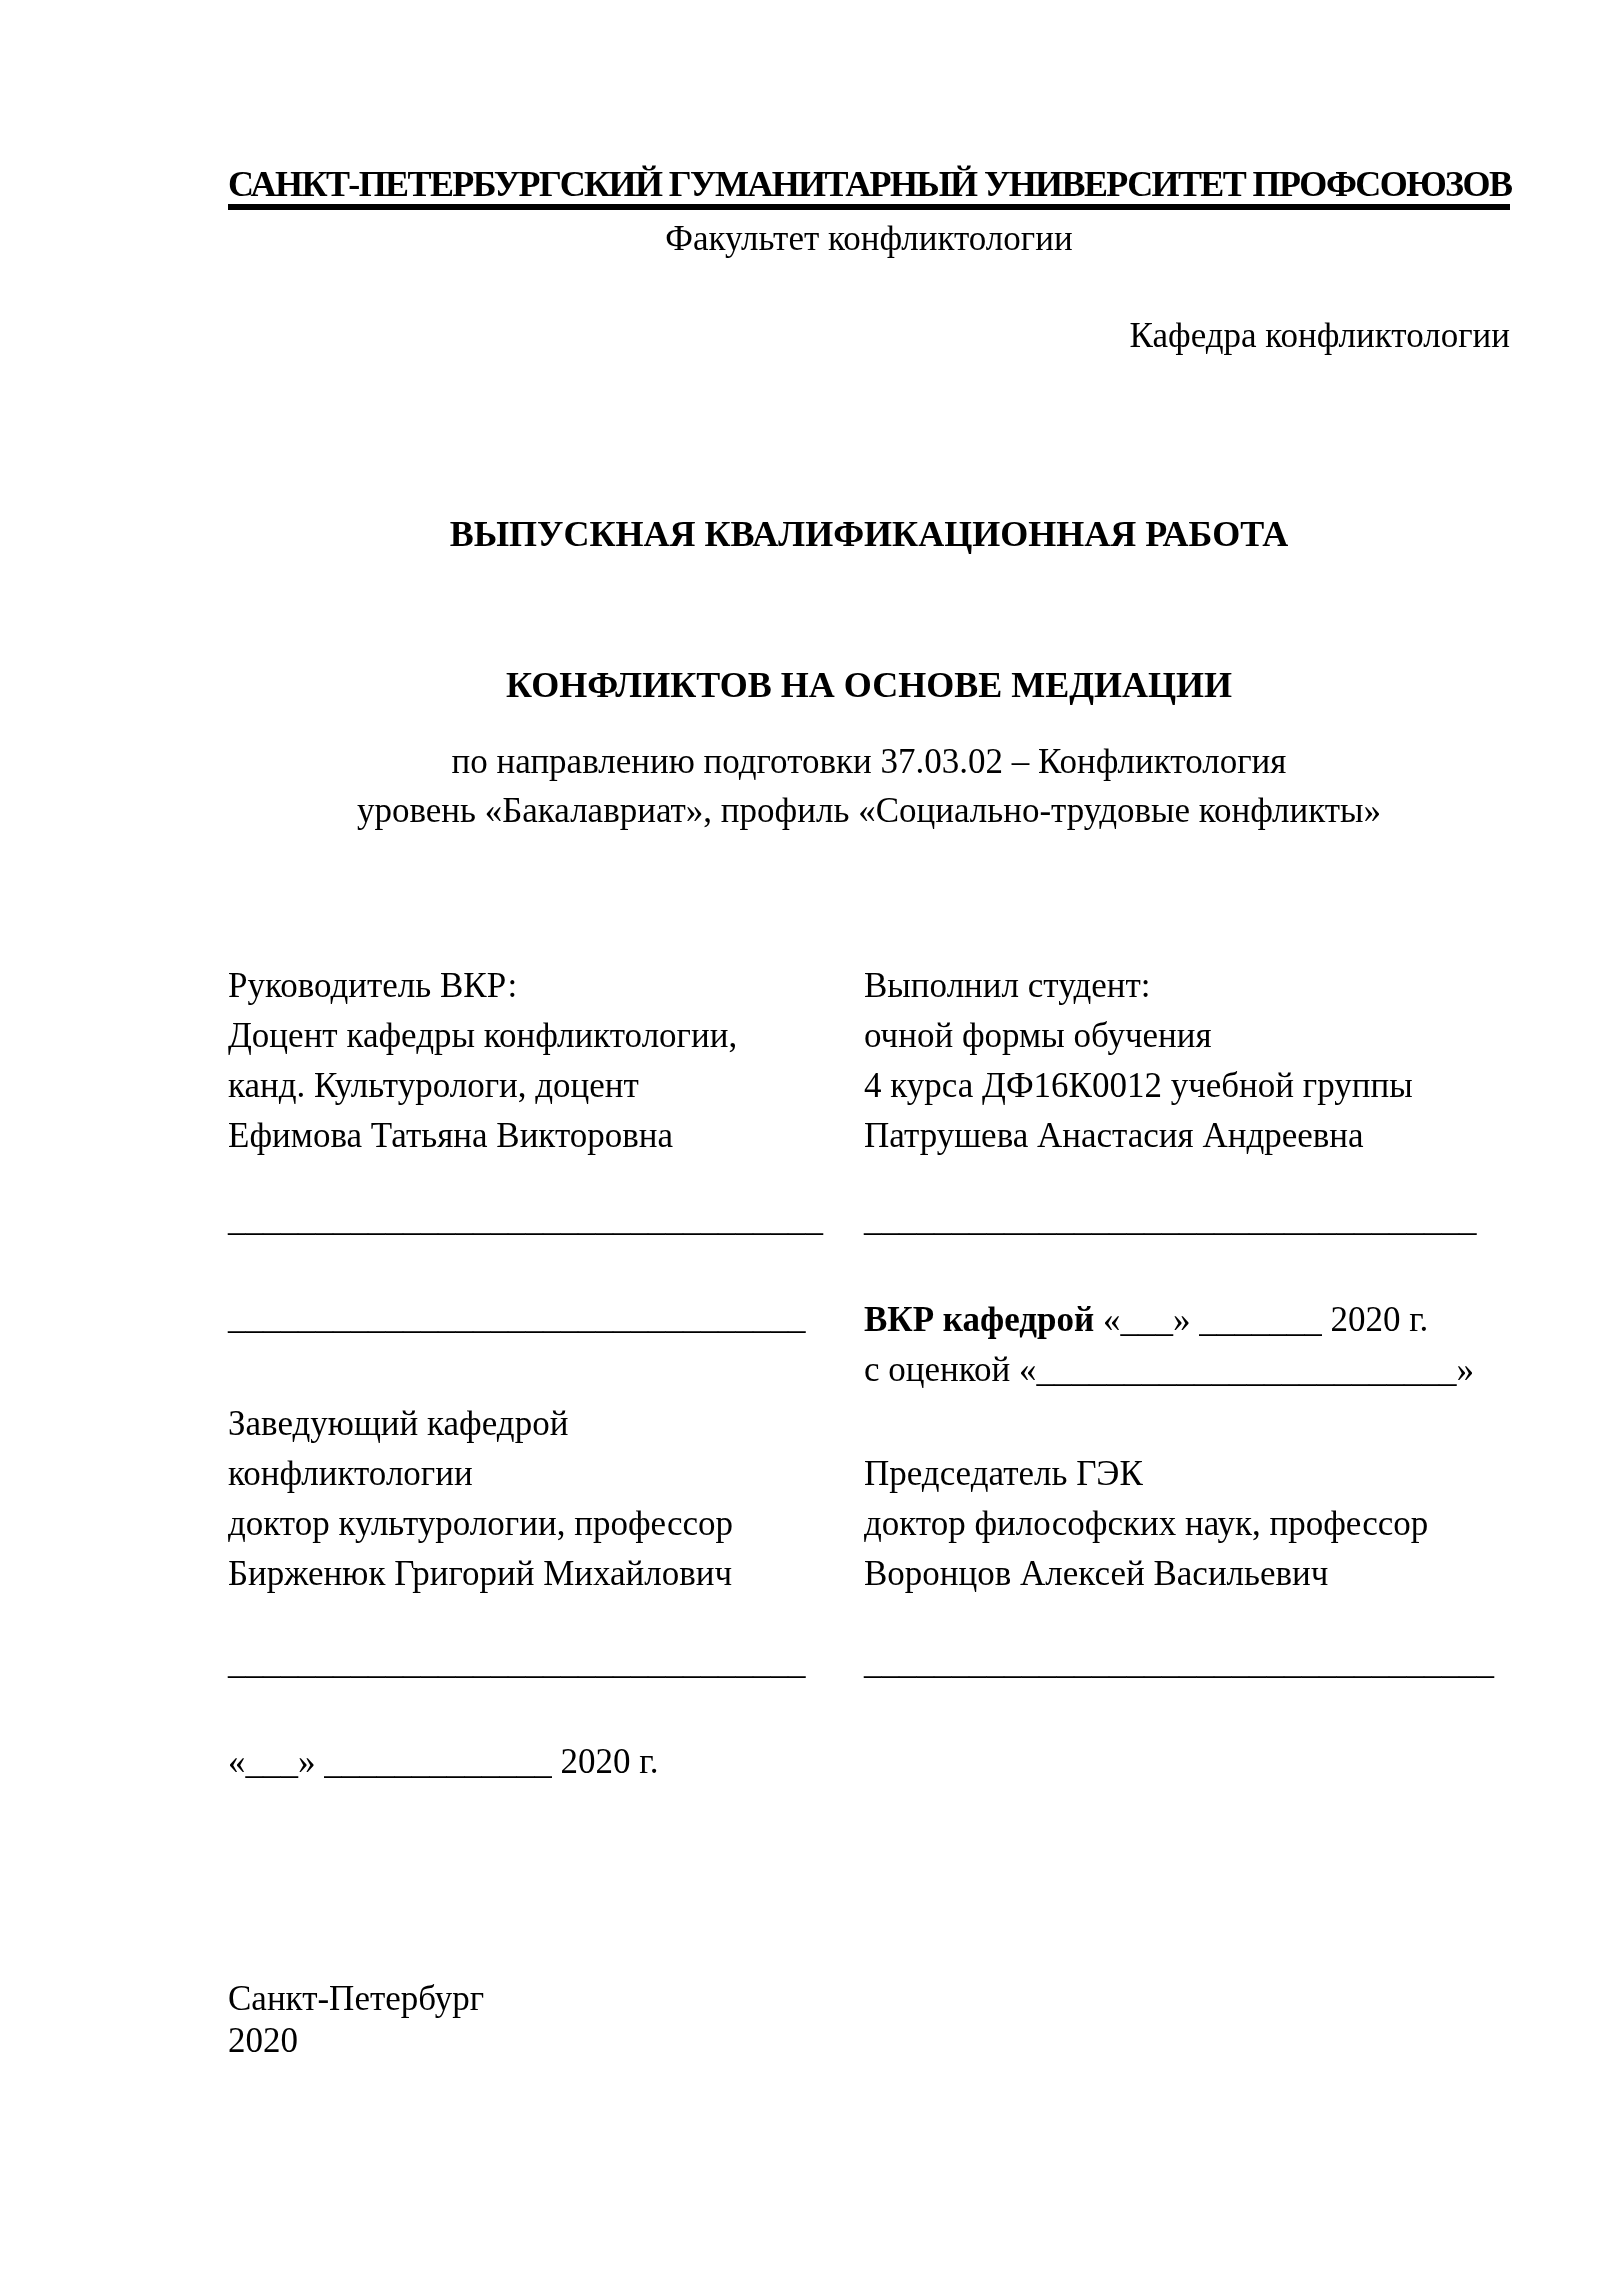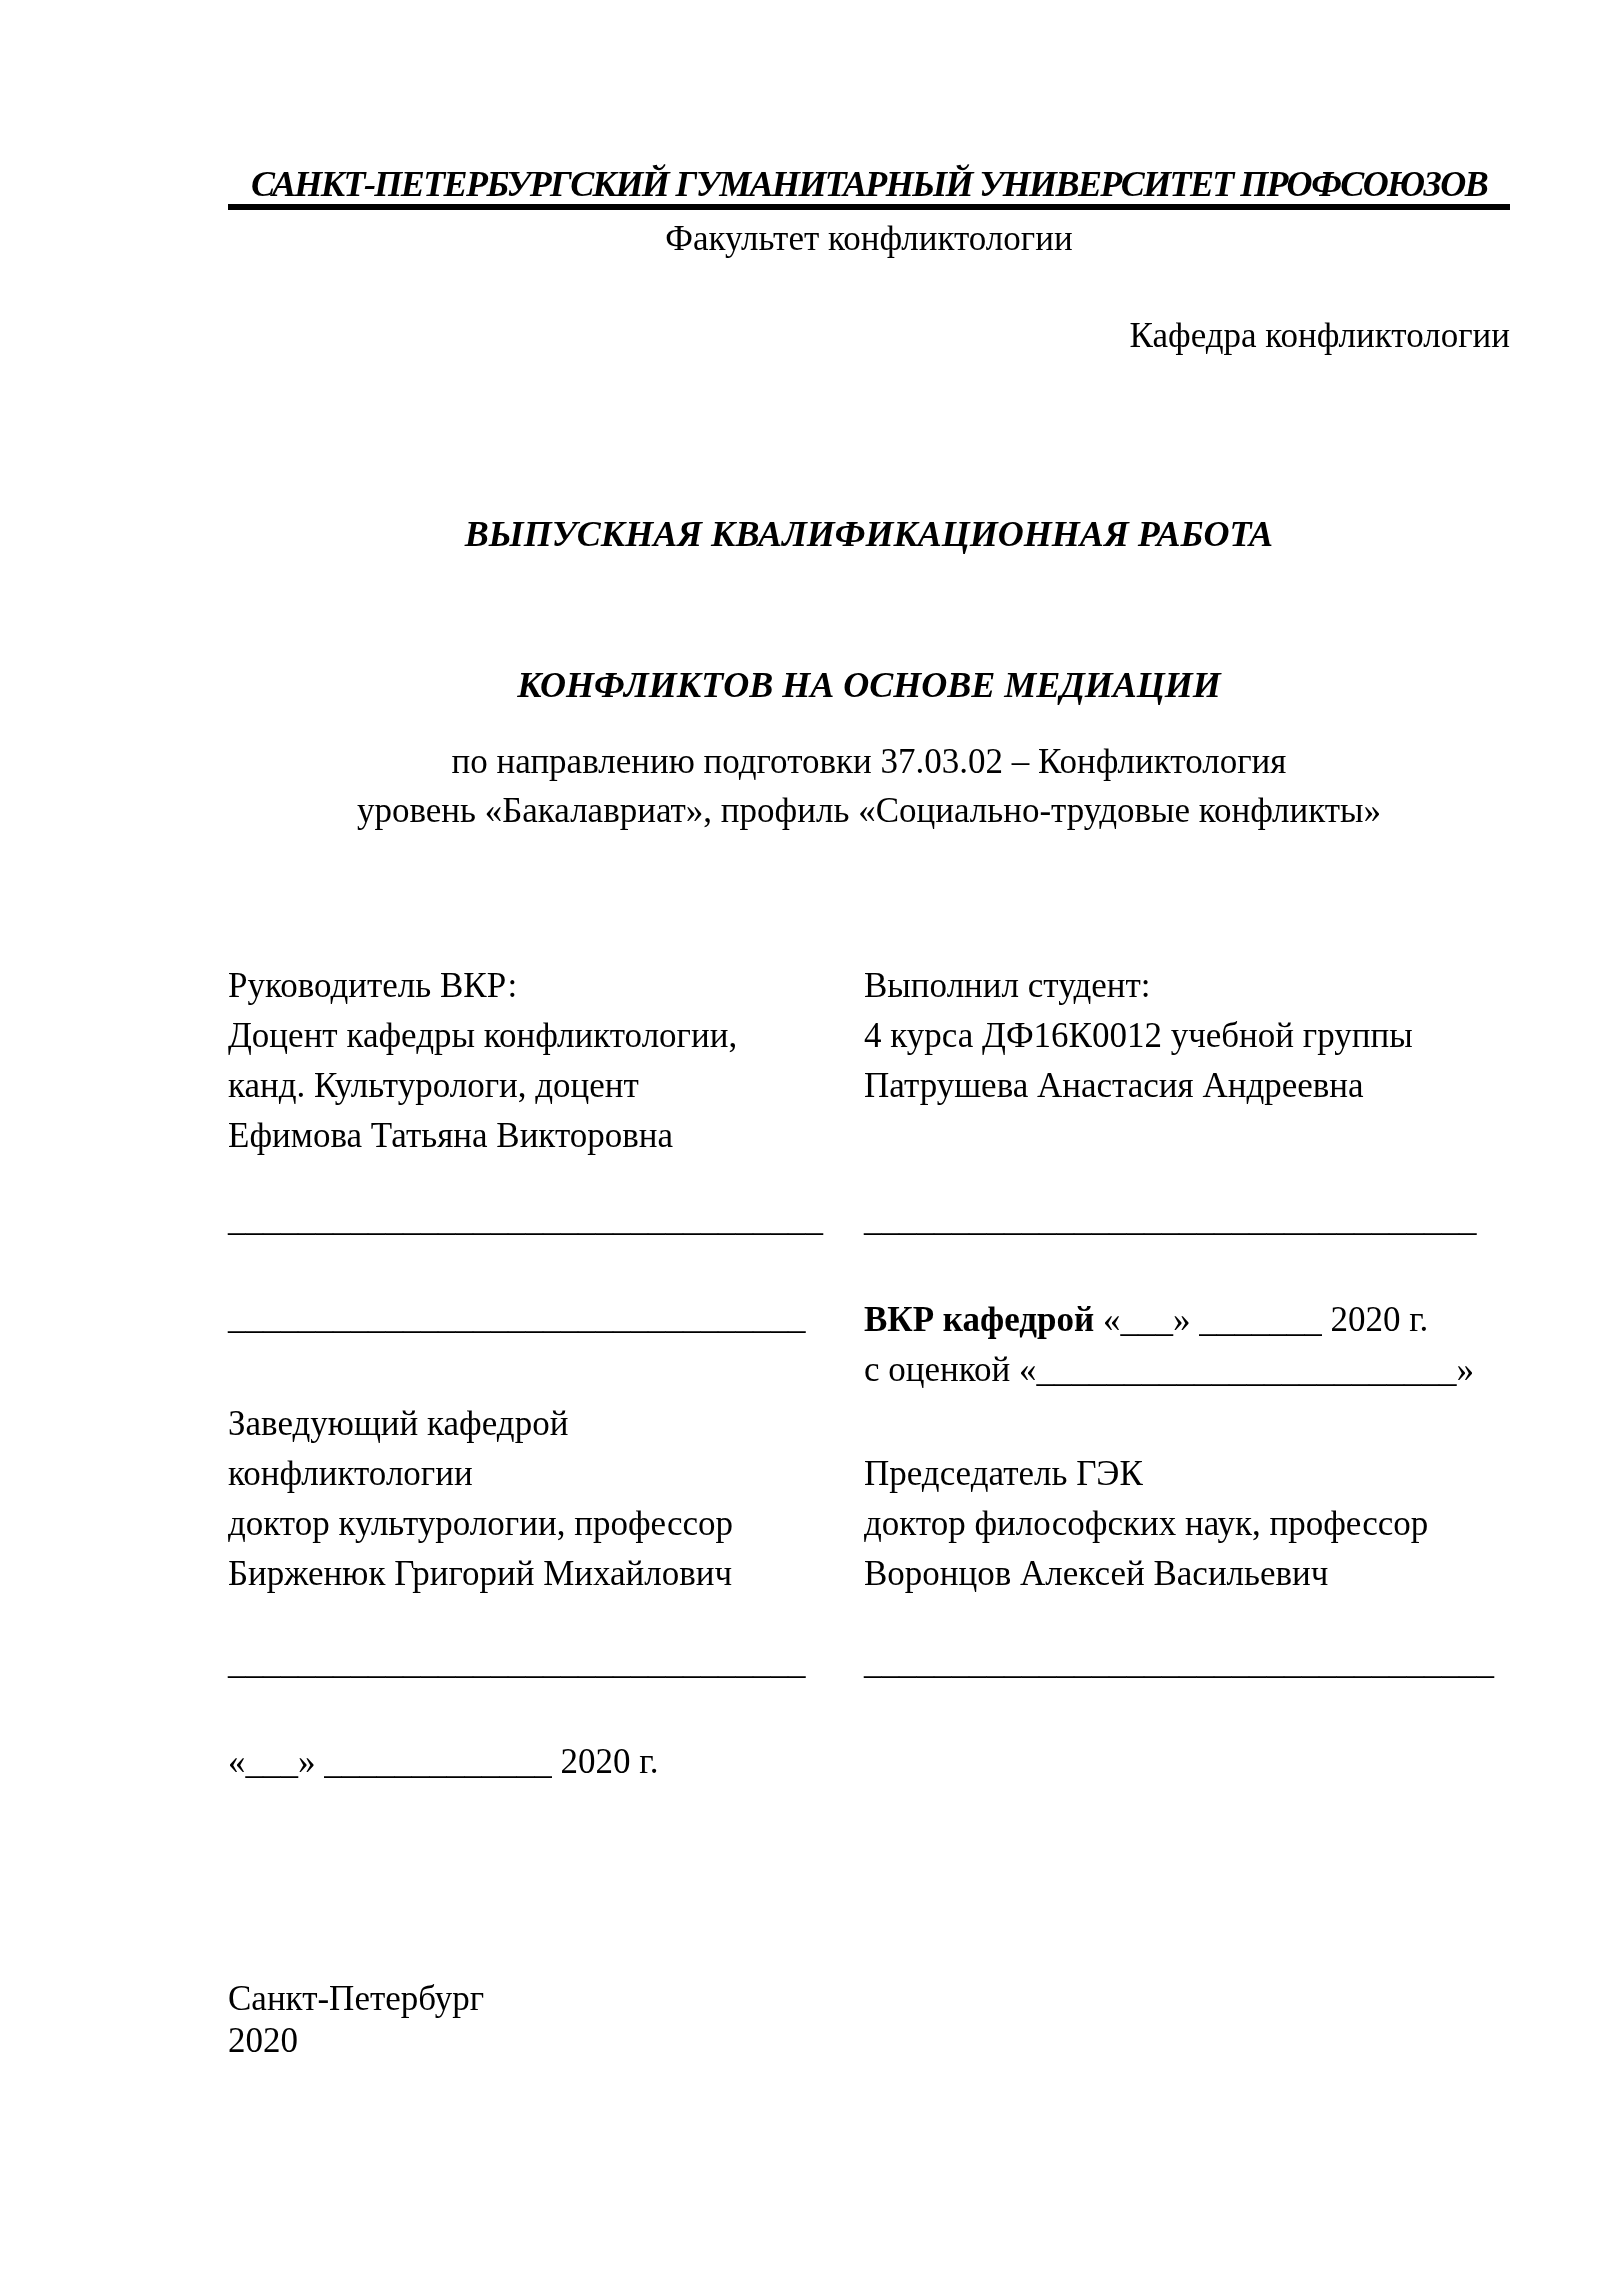--- a/index.html
+++ b/index.html
@@ -9,21 +9,21 @@
     margin:0 auto;
     background:#ffffff;
     font-family:"Liberation Serif","DejaVu Serif",serif;
     color:#000;
     overflow:hidden;
   }
   .abs{position:absolute;}
   
   .band{left:228px;width:1282px;}
   .t44{font-size:35px;line-height:50px;}
-  .t46b{font-size:36px;line-height:44px;font-weight:bold;font-style:italic;}
+  .t46b{font-size:36px;line-height:44px;font-weight:bold;}
   .center{text-align:center;}
   .right{text-align:right;}
   .pre{white-space:pre;}
   .rule{background:#000;height:6.3px;}
   .col-left{left:228px;width:637px;}
   .col-right{left:864px;width:646px;}
   .nowrap{white-space:nowrap;}
   .footer-lines{font-size:35px;line-height:42px;text-align:left;}
 </style>
 </head>
@@ -49,20 +49,21 @@
 
   <div class="abs col-left t44" style="top:961px;">
     <div>Руководитель ВКР:</div>
     <div>Доцент кафедры конфликтологии,</div>
     <div>канд. Культурологи, доцент</div>
     <div>Ефимова Татьяна Викторовна</div>
   </div>
 
   <div class="abs col-right t44" style="top:961px;">
     <div>Выполнил студент:</div>
+    <div>очной формы обучения</div>
     <div>4 курса ДФ16К0012 учебной группы</div>
     <div>Патрушева Анастасия Андреевна</div>
   </div>
 
   <div class="abs col-left t44 nowrap" style="top:1194px;">__________________________________</div>
   <div class="abs col-right t44 nowrap" style="top:1194px;">___________________________________</div>
 
   <div class="abs col-left t44 nowrap" style="top:1292px;">_________________________________</div>
   <div class="abs col-right t44" style="top:1295px;">
     <div class="nowrap pre"><b>ВКР кафедрой</b><span> «___» _______ 2020 г.</span></div>

